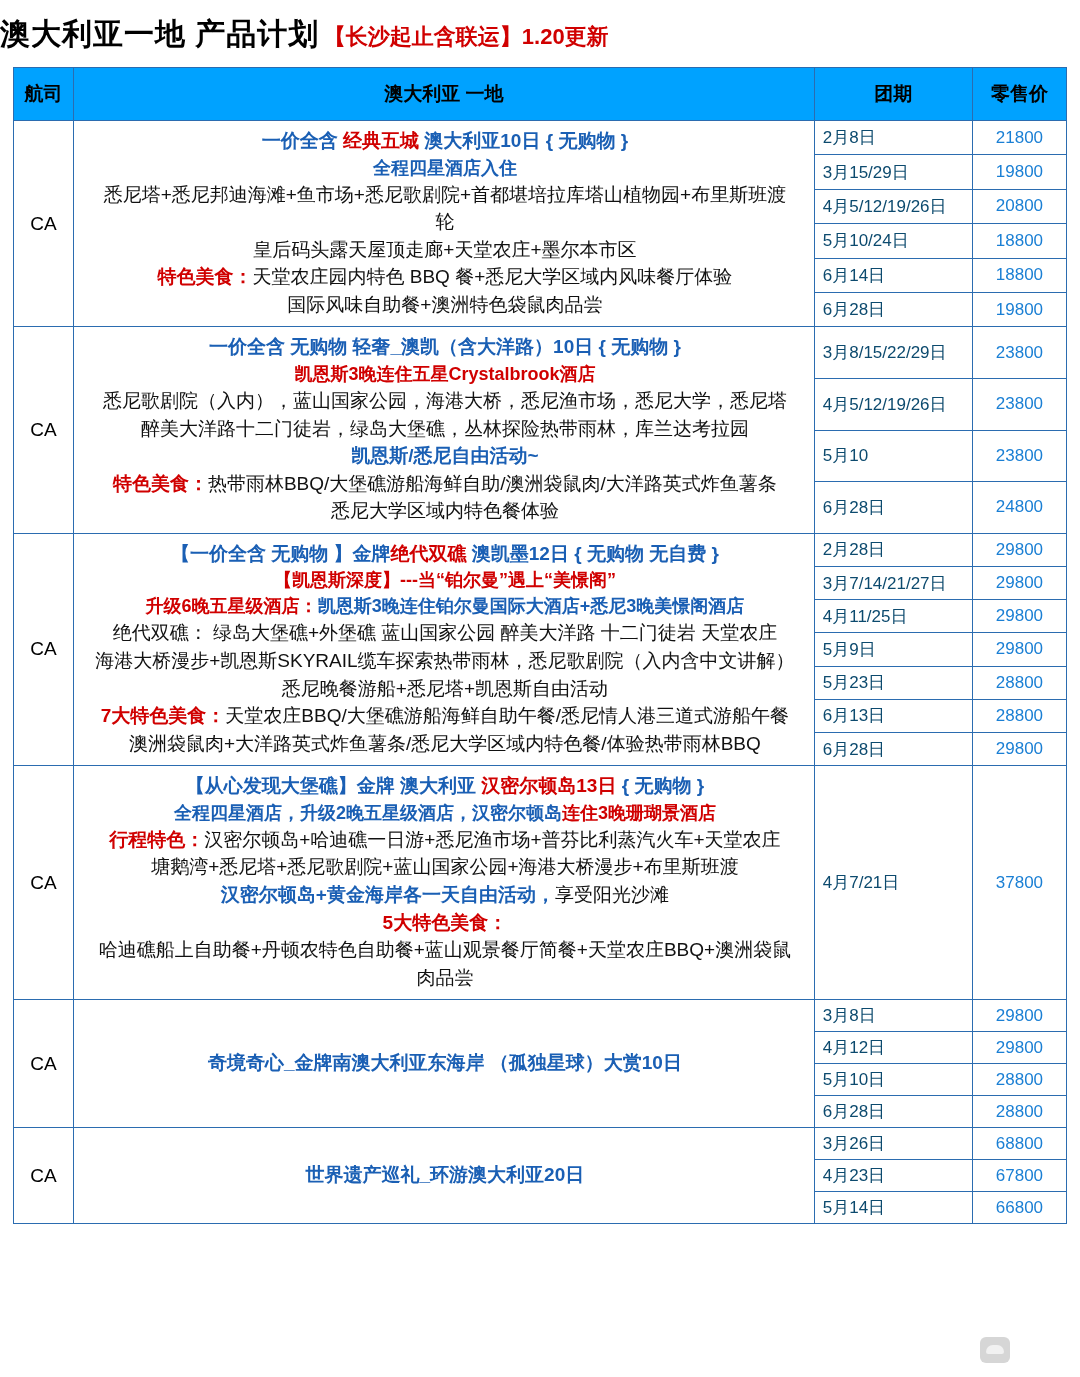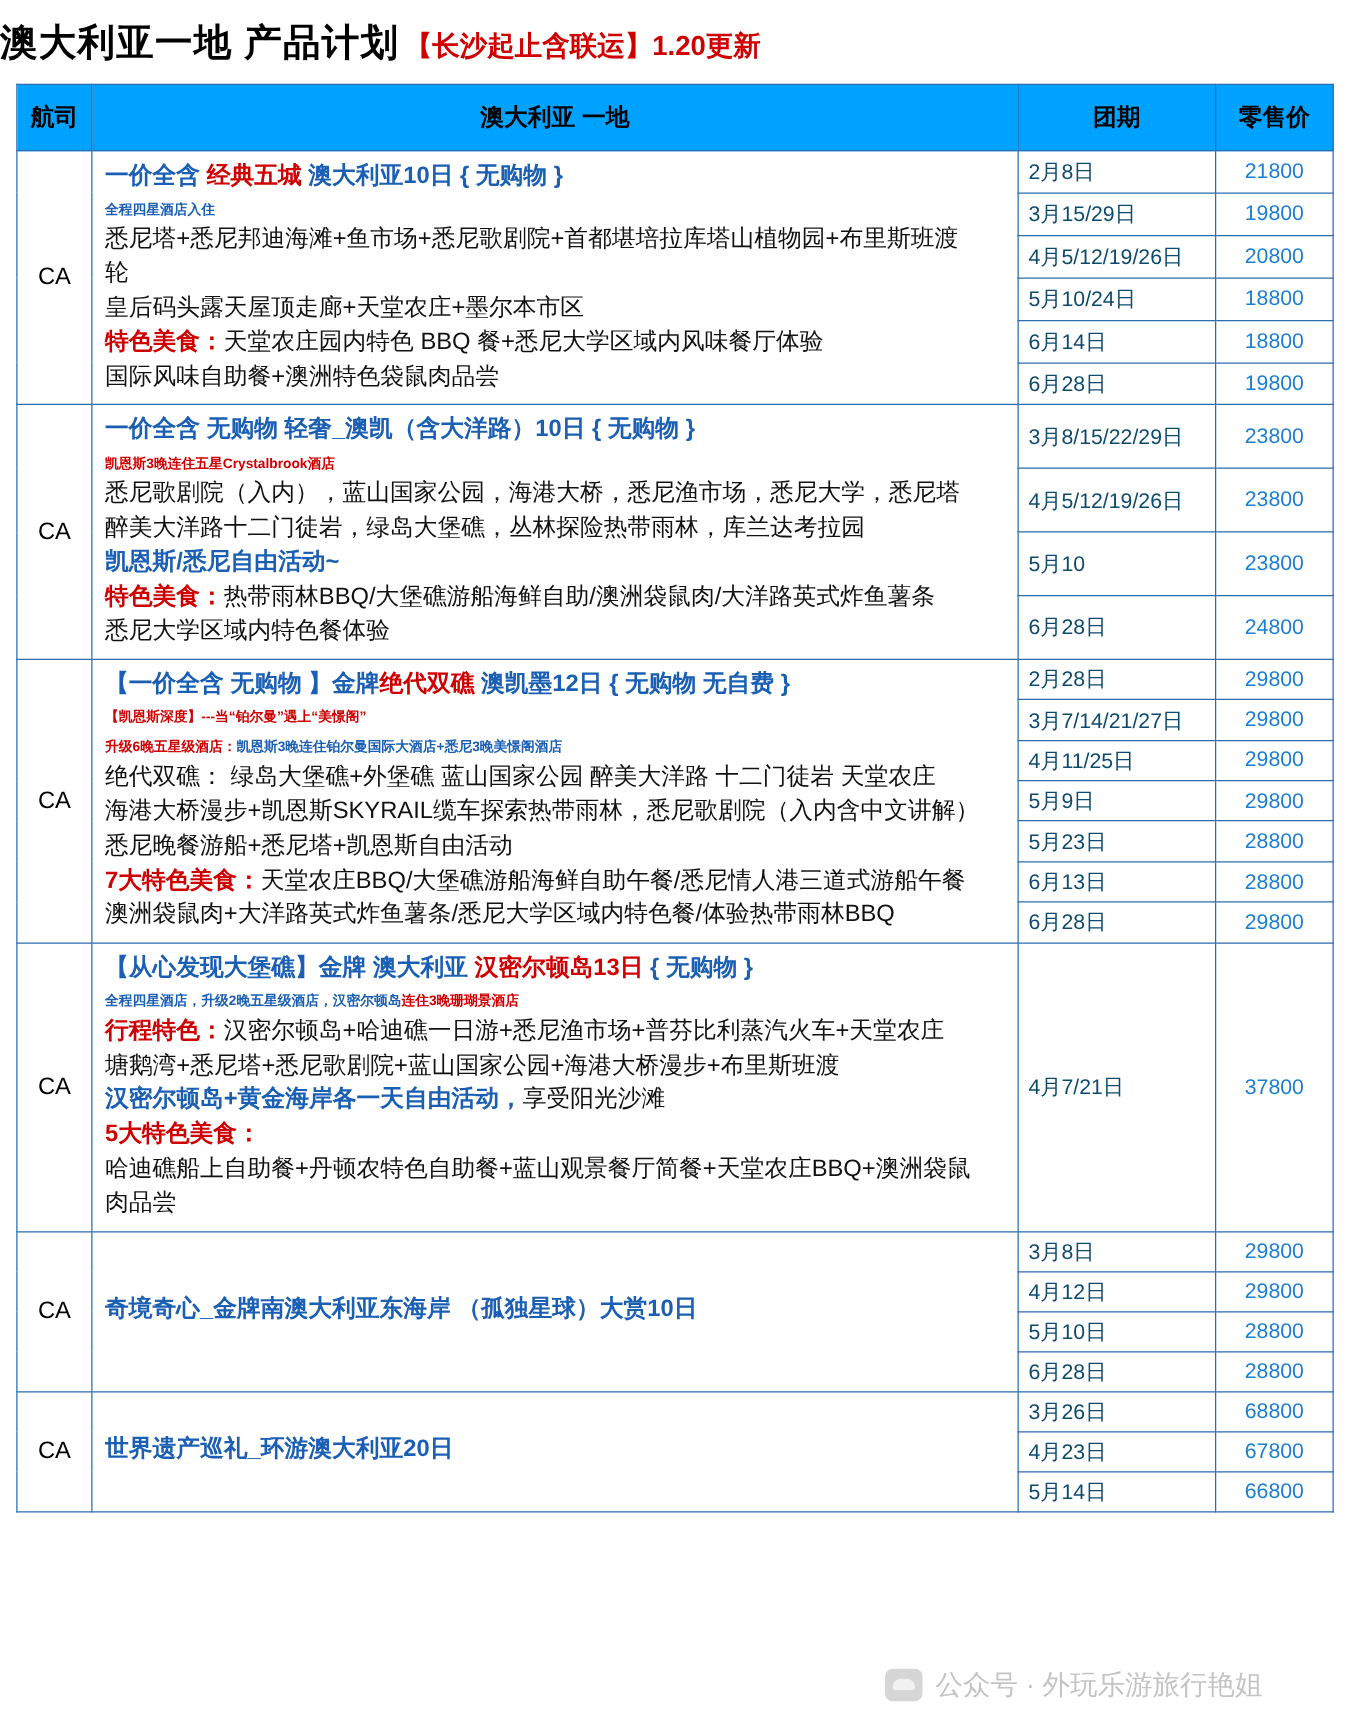--- a/index.html
+++ b/index.html
@@ -39,21 +39,21 @@
   .col-desc{width:740px;}
   .col-date{width:158px;}
   .col-price{width:94px;}
   td.air{
     text-align:center;
     font-size:19px;
     color:#000;
   }
   td.desc{
     padding:6px 8px 8px 10px;
-    text-align:left;
+    text-align:center;
     line-height:1.45;
   }
   td.date{
     text-align:left;
     padding-left:8px;
     font-size:17px;
     color:#0c4a6e;
     height:31px;
   }
   td.price{
@@ -61,21 +61,21 @@
     font-size:17px;
     color:#1a7fd4;
     height:31px;
     margin-top:23px;
   }
   .ln{display:block;white-space:nowrap;}
   .blueb{color:#1a5fb4;font-weight:bold;}
   .redb{color:#d00000;font-weight:bold;}
   .black{color:#111;}
   .f19{font-size:19px;}
-  .f17{font-size:11px;}
+  .f17{font-size:18px;}
   .f16{font-size:19px;}
   .watermark{
     position:absolute;
     right:70px;
     bottom:14px;
     display:flex;
     align-items:center;
     gap:10px;
     color:#b9b9b9;
     font-size:22px;
@@ -266,16 +266,15 @@
         </tr>
         <tr>
           <td class="date">5月14日</td>
           <td class="price">66800</td>
         </tr>
       </tbody>
   </table>
 
   <div class="watermark">
     <span class="wm-icon"></span>
-    <span>公众号 · 外玩乐游旅行艳姐</span>
   </div>
 
 </div>
 
 </body></html>

